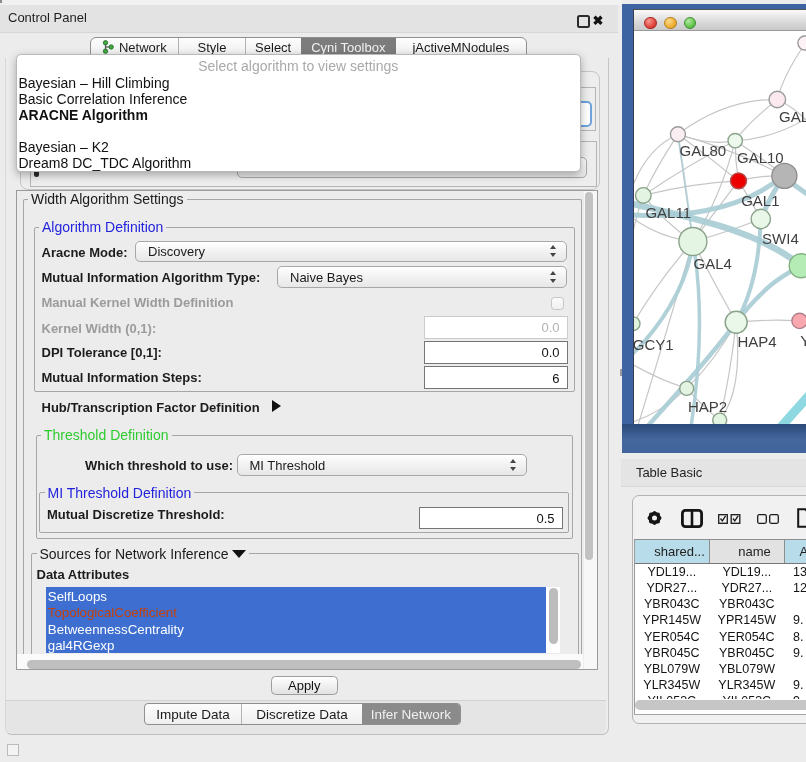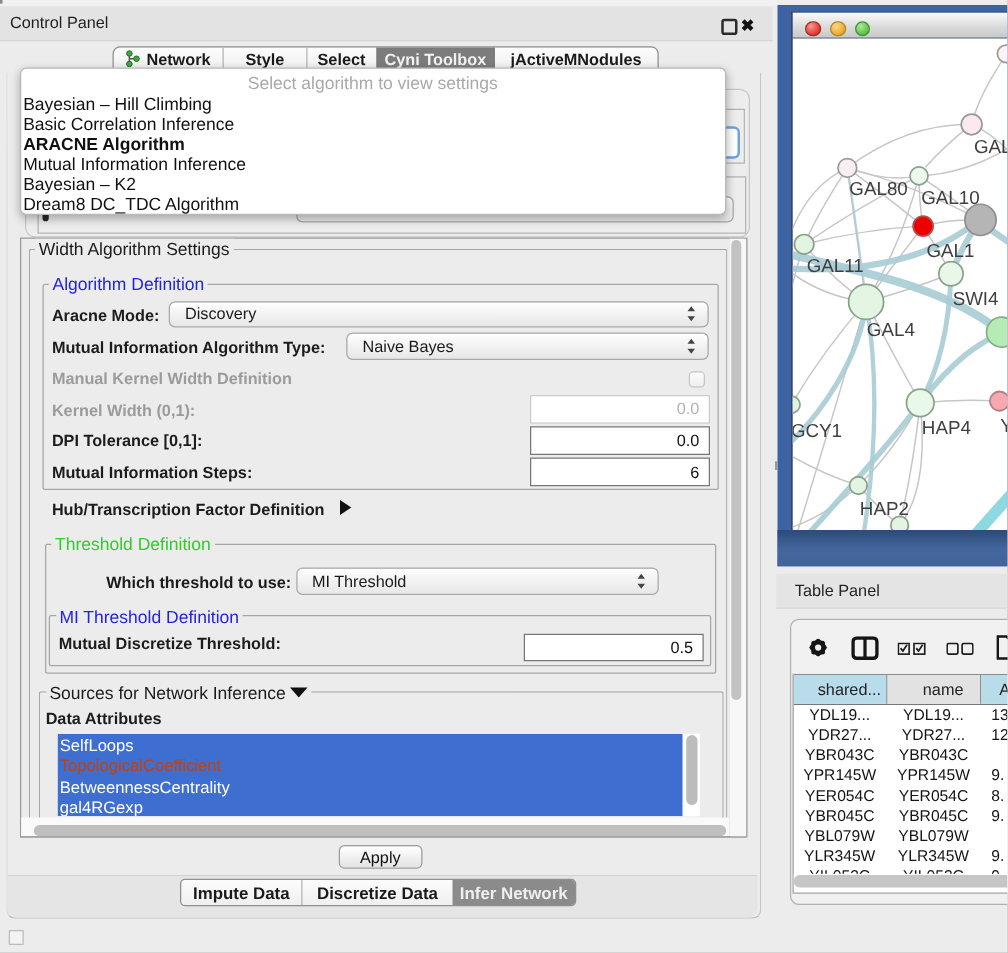--- a/index.html
+++ b/index.html
@@ -11,21 +11,21 @@
 .combo .ct{position:absolute;left:12px;top:50%;transform:translateY(-50%)}
 .spin{position:absolute;right:9px;top:50%;width:7px;height:12px;margin-top:-6px}
 .spin:before{content:"";position:absolute;top:0;left:0;border-left:3.5px solid transparent;border-right:3.5px solid transparent;border-bottom:4.5px solid #444}
 .spin:after{content:"";position:absolute;bottom:0;left:0;border-left:3.5px solid transparent;border-right:3.5px solid transparent;border-top:4.5px solid #444}
 .field{position:absolute;background:#fff;box-sizing:border-box;font-size:13px;text-align:right;white-space:nowrap}
 .field span{position:absolute;right:7px;top:50%;transform:translateY(-50%)}
 .grp{position:absolute;border:1px solid #a6a6a6;border-radius:2px;box-sizing:border-box}
 .gtitle{position:absolute;top:-8px;background:#ececec;padding:0 3px;font-size:14px;white-space:nowrap;line-height:16px}
 .popitem{position:absolute;left:17px;font-size:14px;color:#111;white-space:nowrap}
 .tabsep{width:1px;background:#b3b3b3;height:100%}
-.toptab{display:flex;align-items:center;justify-content:center;font-size:13px;font-weight:bold;color:#1a1a1a;height:100%;box-sizing:border-box}
+.toptab{display:flex;align-items:center;justify-content:center;font-size:13px;font-weight:normal;color:#1a1a1a;height:100%;box-sizing:border-box}
 </style>
 </head>
 <body>
 
 <div class="abs" style="left:0;top:0;width:622px;height:5px;background:#f1f1f1"></div>
 <div class="abs" style="left:0;top:0;width:2px;height:3px;background:#8a8a8a"></div>
 <div class="abs" style="left:0;top:5px;width:618px;height:26.5px;background:#e3e3e3;border-bottom:1px solid #d6d6d6"></div>
 <div class="abs" style="left:8px;top:5px;height:26.5px;line-height:26.5px;font-size:13px;color:#1f1f1f">Control Panel</div>
 <div class="abs" style="left:577px;top:14.5px;width:9px;height:9px;border:2px solid #2b2b2b;border-radius:2.5px"></div>
 <div class="abs" style="left:591px;top:13px;width:14px;height:14px;font-size:13px;font-weight:bold;color:#111;text-align:center;line-height:15px">✖</div>
@@ -146,21 +146,20 @@
   <div class="toptab" style="width:99px;background:#8b8b8b;color:#efefef;font-size:13.5px">Infer Network</div>
 </div>
 
 <div class="abs" style="left:7px;top:744px;width:10px;height:10px;border:1px solid #bbbbbb;background:#f3f3f3"></div>
 
 <div class="abs" style="left:16px;top:53.5px;width:564.5px;height:118px;background:#fff;border:1px solid #b9b9b9;border-radius:5px;box-shadow:0 3px 8px rgba(0,0,0,0.3);box-sizing:border-box;z-index:50">
   <div style="position:absolute;left:0;top:3px;width:100%;text-align:center;font-size:14px;color:#a9a9a9">Select algorithm to view settings</div>
   <div class="popitem" style="top:20px;left:1.5px">Bayesian – Hill Climbing</div>
   <div class="popitem" style="top:36px;left:1.5px">Basic Correlation Inference</div>
   <div class="popitem" style="top:52px;left:1.5px;font-weight:bold">ARACNE Algorithm</div>
-  <div class="popitem" style="top:68px;left:1.5px">Mutual Information Inference</div>
   <div class="popitem" style="top:84px;left:1.5px">Bayesian – K2</div>
   <div class="popitem" style="top:100px;left:1.5px">Dream8 DC_TDC Algorithm</div>
 </div>
 
 <div class="abs" style="left:622.3px;top:3.8px;width:183.7px;height:449.4px;background:#3e63a2"></div>
 <div class="abs" style="left:622.3px;top:423.6px;width:183.7px;height:29.6px;background:linear-gradient(#2c4a7a,#44679e 55%,#42649c)"></div>
 
 <div class="abs" style="left:633px;top:8.9px;width:173px;height:414.7px;border-left:1px solid #3a3a52;border-top:1px solid #555;box-sizing:border-box;overflow:hidden">
   <div style="position:absolute;left:0;top:0;width:100%;height:21.4px;background:linear-gradient(#fafafa,#d9d9d9 60%,#c9c9c9);border-bottom:1px solid #9a9a9a;box-sizing:border-box"></div>
   <div style="position:absolute;left:10px;top:7px;width:10.5px;height:10.5px;border-radius:50%;background:radial-gradient(circle at 35% 30%,#f59a93,#e2453c 60%,#c02e27);border:0.5px solid #a52622"></div>
@@ -249,21 +248,21 @@
       <text x="104.4" y="316.1">HAP4</text>
       <text x="167.2" y="314.7">Y</text>
       <text x="54.8" y="380.8">HAP2</text>
     </g>
   </svg>
 </div>
 
 <div class="abs" style="left:620px;top:369px;width:2px;height:7px;background:#9a9a9a"></div>
 
 <div class="abs" style="left:621px;top:458.6px;width:185px;height:27.3px;background:#e4e4e4;border-bottom:1px solid #d8d8d8"></div>
-<div class="abs" style="left:635.9px;top:458.6px;height:27.3px;line-height:27.3px;font-size:13px;color:#242424">Table Panel</div>
+<div class="abs" style="left:635.9px;top:458.6px;height:27.3px;line-height:27.3px;font-size:13px;color:#242424">Table Basic</div>
 
 <div class="abs" style="left:631.5px;top:494.7px;width:184.5px;height:228.9px;border:1px solid #b2b2b2;border-radius:7px;background:#f1f1f1;box-sizing:border-box"></div>
 
 <svg class="abs" style="left:645.5px;top:508px" width="17" height="20" viewBox="0 0 17 20">
     <g fill="#151515">
       <rect x="3" y="4.5" width="11" height="11" rx="2"></rect>
       <rect x="3" y="4.5" width="11" height="11" rx="2" transform="rotate(45 8.5 10)"></rect>
     </g>
     <circle cx="8.5" cy="10" r="2.5" fill="#f1f1f1"></circle>
   </svg>

